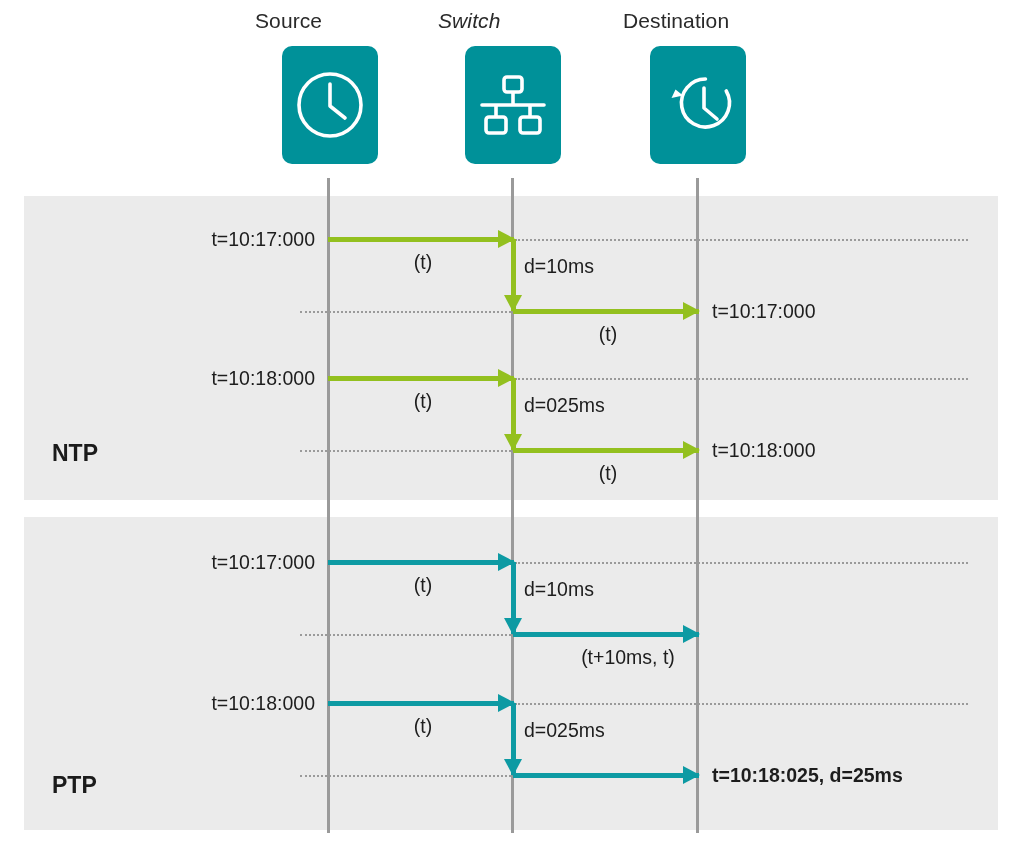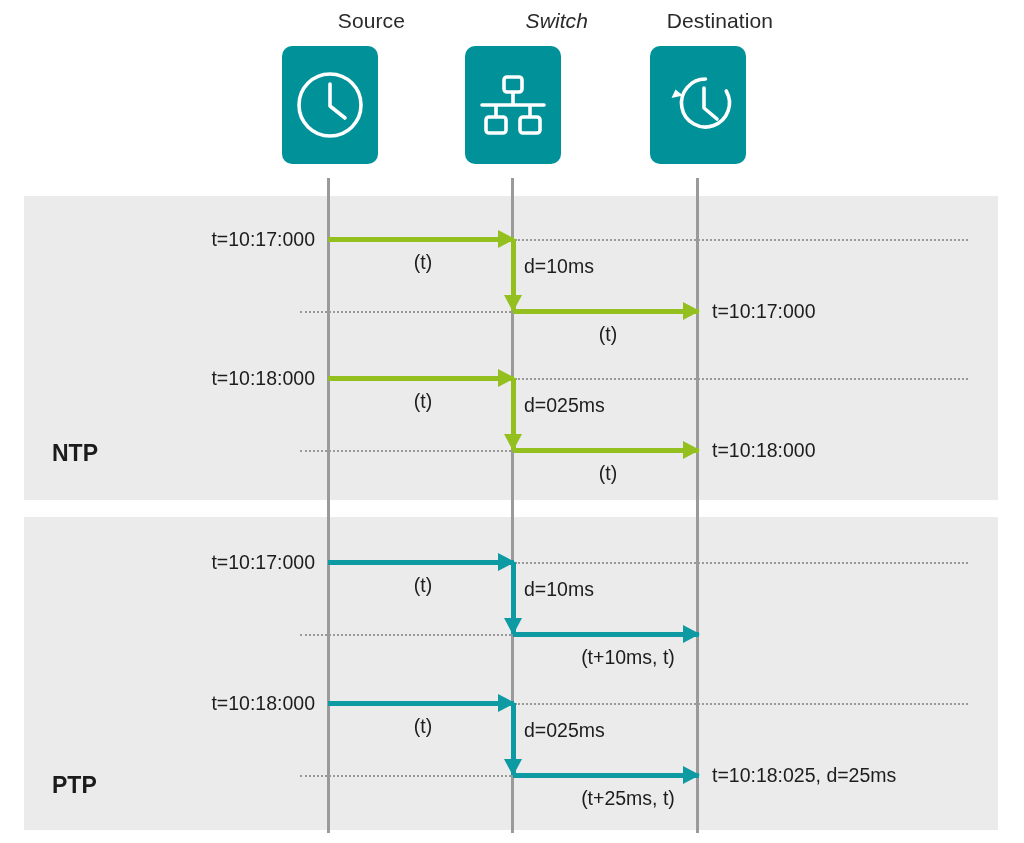--- a/index.html
+++ b/index.html
@@ -2,21 +2,21 @@
 <html><head>
 <meta charset="utf-8">
 <style>
   html,body{margin:0;padding:0;background:#ffffff;}
   body{width:1024px;height:843px;position:relative;overflow:hidden;
        font-family:"Liberation Sans","DejaVu Sans",sans-serif;color:#1d1d1d;}
 
   #stage{position:absolute;inset:0;width:1024px;height:843px;}
 
   
-  .node-col{position:absolute;top:8px;width:150px;text-align:right;}
+  .node-col{position:absolute;top:8px;width:150px;text-align:left;}
   .node-title{font-size:21px;color:#2a2a2a;letter-spacing:.1px;line-height:26px;}
   .node-box{width:96px;height:118px;margin:12px auto 0;background:#009199;
             border-radius:10px;display:flex;align-items:center;justify-content:center;}
   .node-box svg{display:block;}
 
   
   .band{position:absolute;left:24px;width:974px;background:#ebebeb;}
   .band-label{position:absolute;left:52px;font-size:23px;font-weight:bold;color:#1b1b1b;}
 
   
@@ -175,16 +175,15 @@
     <div class="shaft" style="background:#0d9aa3;"></div>
     <div class="head" style="border-top:17px solid #0d9aa3;"></div>
   </div>
   <div class="t-left" style="left:524px;top:719px;">d=025ms</div>
 
   <div class="guide" style="left:300px;top:775px;width:215px;"></div>
   <div class="h-arrow" style="left:513px;top:773px;width:186px;">
     <div class="shaft" style="background:#0d9aa3;"></div>
     <div class="head" style="border-left:17px solid #0d9aa3;"></div>
   </div>
-  <div class="t-center" style="left:533px;top:787px;width:190px;">(t+25ms, t)</div>
-  <div class="t-left" style="left:712px;top:764px;">t=10:18:025, d=25ms</div>
+  <div class="t-left" style="left:712px;top:764px;font-weight:bold;">t=10:18:025, d=25ms</div>
 
 </div>
 
 </body></html>

